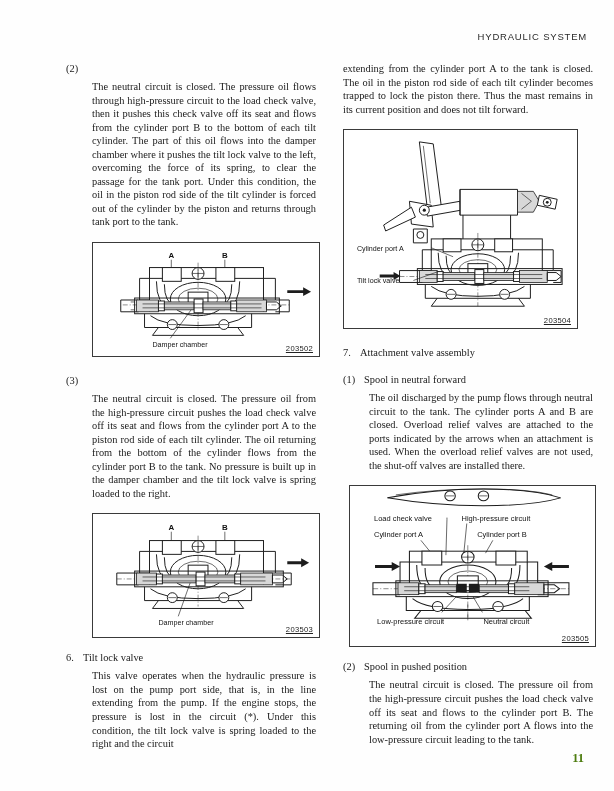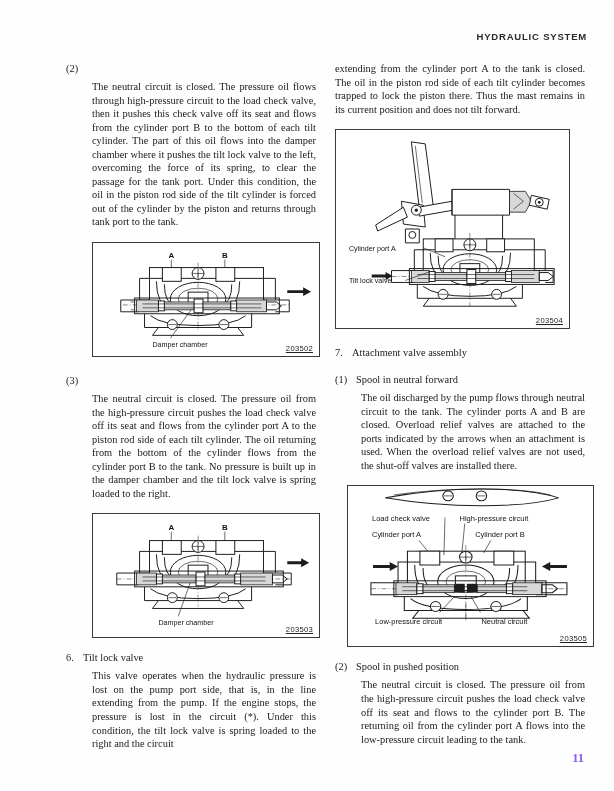--- a/index.html
+++ b/index.html
@@ -6,27 +6,27 @@
   body{
     width:614px;height:791px;background:#fefefe;
     font-family:"Liberation Serif",serif;
     color:#1a1a1a;position:relative;overflow:hidden;
   }
   .page{position:absolute;inset:0;}
 
   .running-head{
     position:absolute;top:31px;right:27px;
     font-family:"Liberation Sans",sans-serif;
-    font-size:9.5px;font-weight:bold;letter-spacing:.8px;
+    font-size:9.5px;font-weight:normal;letter-spacing:.8px;
     color:#2a2a2a;
   }
 
   .col{position:absolute;top:62px;width:250px;}
   .col-left{left:66px;}
-  .col-right{left:335px;}
+  .col-right{left:343px;}
 
   .sec{margin:0 0 0 0;}
   .sec-head{
     font-size:10.4px;line-height:14px;margin:0 0 4px 0;
     display:flex;white-space:nowrap;
   }
   .sec-num{display:inline-block;width:21px;flex:none;}
   .sec-num.w2{width:17px;}
   .para{
     font-size:10.4px;line-height:13.55px;
@@ -60,21 +60,21 @@
   .ln-t{stroke:#1d1d1d;fill:none;stroke-width:.65;}
   .ln-h{stroke:#1d1d1d;fill:none;stroke-width:.5;
         stroke-dasharray:5 2 1 2;}
   .fill-w{fill:#fff;stroke:#1d1d1d;stroke-width:1;}
   .fill-g{fill:#d8d8d8;stroke:#1d1d1d;stroke-width:.8;}
   .fill-k{fill:#1d1d1d;stroke:none;}
 
   .pagenum{
     position:absolute;right:30px;bottom:25px;
     font-family:"Liberation Serif",serif;
-    font-size:12.5px;font-weight:bold;color:#8b5cf6;margin-left:36px;
+    font-size:12.5px;font-weight:bold;color:#4d7c0f;margin-left:36px;
   }
 </style>
 </head>
 <body>
 
 <div class="page">
 
   <div class="running-head">HYDRAULIC SYSTEM</div>
 
   <div class="col col-left">
@@ -292,21 +292,21 @@
     <div class="sec">
       <div class="sec-head">
         <span class="sec-num">(1)</span>
         <span>Spool in neutral forward</span>
       </div>
       <p class="para">The oil discharged by the pump flows through neutral circuit to the tank. The cylinder ports A and B are closed. Overload relief valves are attached to the ports indicated by the arrows when an attachment is used. When the overload relief valves are not used, the shut-off valves are installed there.</p>
     </div>
 
     <div class="gap-m"></div>
 
-    <div class="figbox" style="width:247px;height:162px;margin-left:12px;">
+    <div class="figbox" style="width:247px;height:162px;margin-left:6px;">
       <svg viewBox="0 0 235 162" preserveAspectRatio="none">
 
         <g>
           <path class="ln" d="M36 12 q44 -9 92 -9 q48 0 74 9"></path>
           <path class="ln" d="M36 12 q44 8 92 8 q48 0 74 -8"></path>
           <path class="ln-t" d="M44 9 q40 -6 84 -6 q44 0 66 6"></path>
           <circle class="fill-w" cx="96" cy="10" r="5"></circle>
           <circle class="fill-w" cx="128" cy="10" r="5"></circle>
           <path class="ln-t" d="M92 10 h8 M124 10 h8"></path>
         </g>

